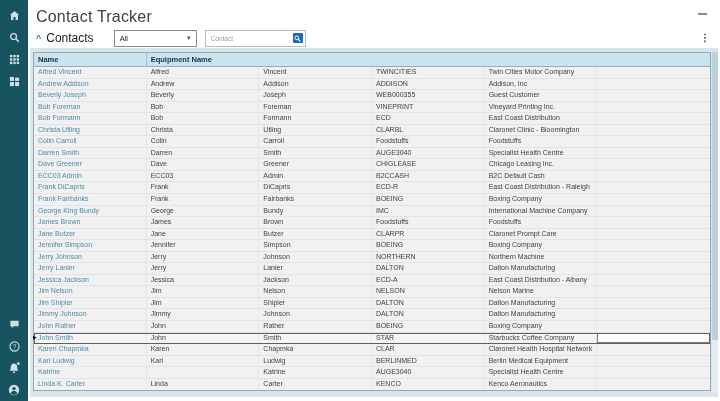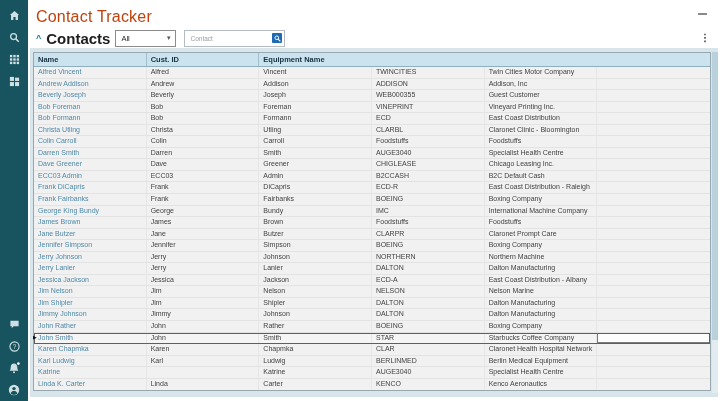--- a/index.html
+++ b/index.html
@@ -19,32 +19,32 @@
   .sidebar .icon-btn {
     width:28px; height:22px; display:flex; align-items:center; justify-content:center;
     cursor:pointer;
   }
   .sidebar .spacer { flex:1; }
   .sidebar svg { display:block; }
   
   .main { position:absolute; left:28px; top:0; right:0; bottom:0; background:#ffffff; }
   .page-title {
     position:absolute; left:8px; top:8px;
-    font-size:16px; font-weight:500; color:#c2410c; letter-spacing:0.2px;
+    font-size:16px; font-weight:500; color:#404040; letter-spacing:0.2px;
   }
   .minimize {
     position:absolute; right:13px; top:13px; width:9px; height:2px; background:#8a8a8a;
     cursor:pointer;
   }
   
   .toolbar { position:absolute; left:8px; top:29px; right:8px; height:18px; display:flex; align-items:center; }
   .collapse-chevron { color:#1b7f95; font-size:9px; font-weight:bold; margin-right:5px; cursor:pointer; line-height:1; }
-  .section-label { font-size:15px; font-weight:bold; color:#1d1d1d; margin-right:5px; }
+  .section-label { font-size:12px; font-weight:normal; color:#1d1d1d; margin-right:20px; }
   .filter-select {
-    width:61px; height:17px; background:#fff; border:1px solid #8c8c8c;
+    width:83px; height:17px; background:#fff; border:1px solid #8c8c8c;
     display:flex; align-items:center; justify-content:space-between;
     padding:0 5px; font-size:7.5px; color:#222; cursor:pointer; margin-right:8px;
   }
   .filter-select .chev { color:#555; font-size:7px; }
   .search-box {
     width:101px; height:17px; background:#fff; border:1px solid #b3bcc0;
     display:flex; align-items:center; padding:0 2px 0 5px;
   }
   .search-box input {
     border:none; outline:none; flex:1; min-width:0; font-size:6.5px; color:#333;
@@ -186,21 +186,20 @@
           </svg>
       </span>
     </div>
     <span class="kebab">⋮</span>
   </div>
 
   <div class="panel">
     <div class="grid">
       <div class="thead" id="thead">
           <div class="th">Name</div>
-          <div class="th">Cust. ID</div>
           <div class="th">Equipment Name</div>
         </div>
       <div class="tbody" id="tbody">
           <div class="tr">
             <div class="td name"><a>Alfred Vincent</a></div>
             <div class="td">Alfred</div>
             <div class="td">Vincent</div>
             <div class="td">TWINCITIES</div>
             <div class="td">Twin Cities Motor Company</div>
             <div class="td"></div>

